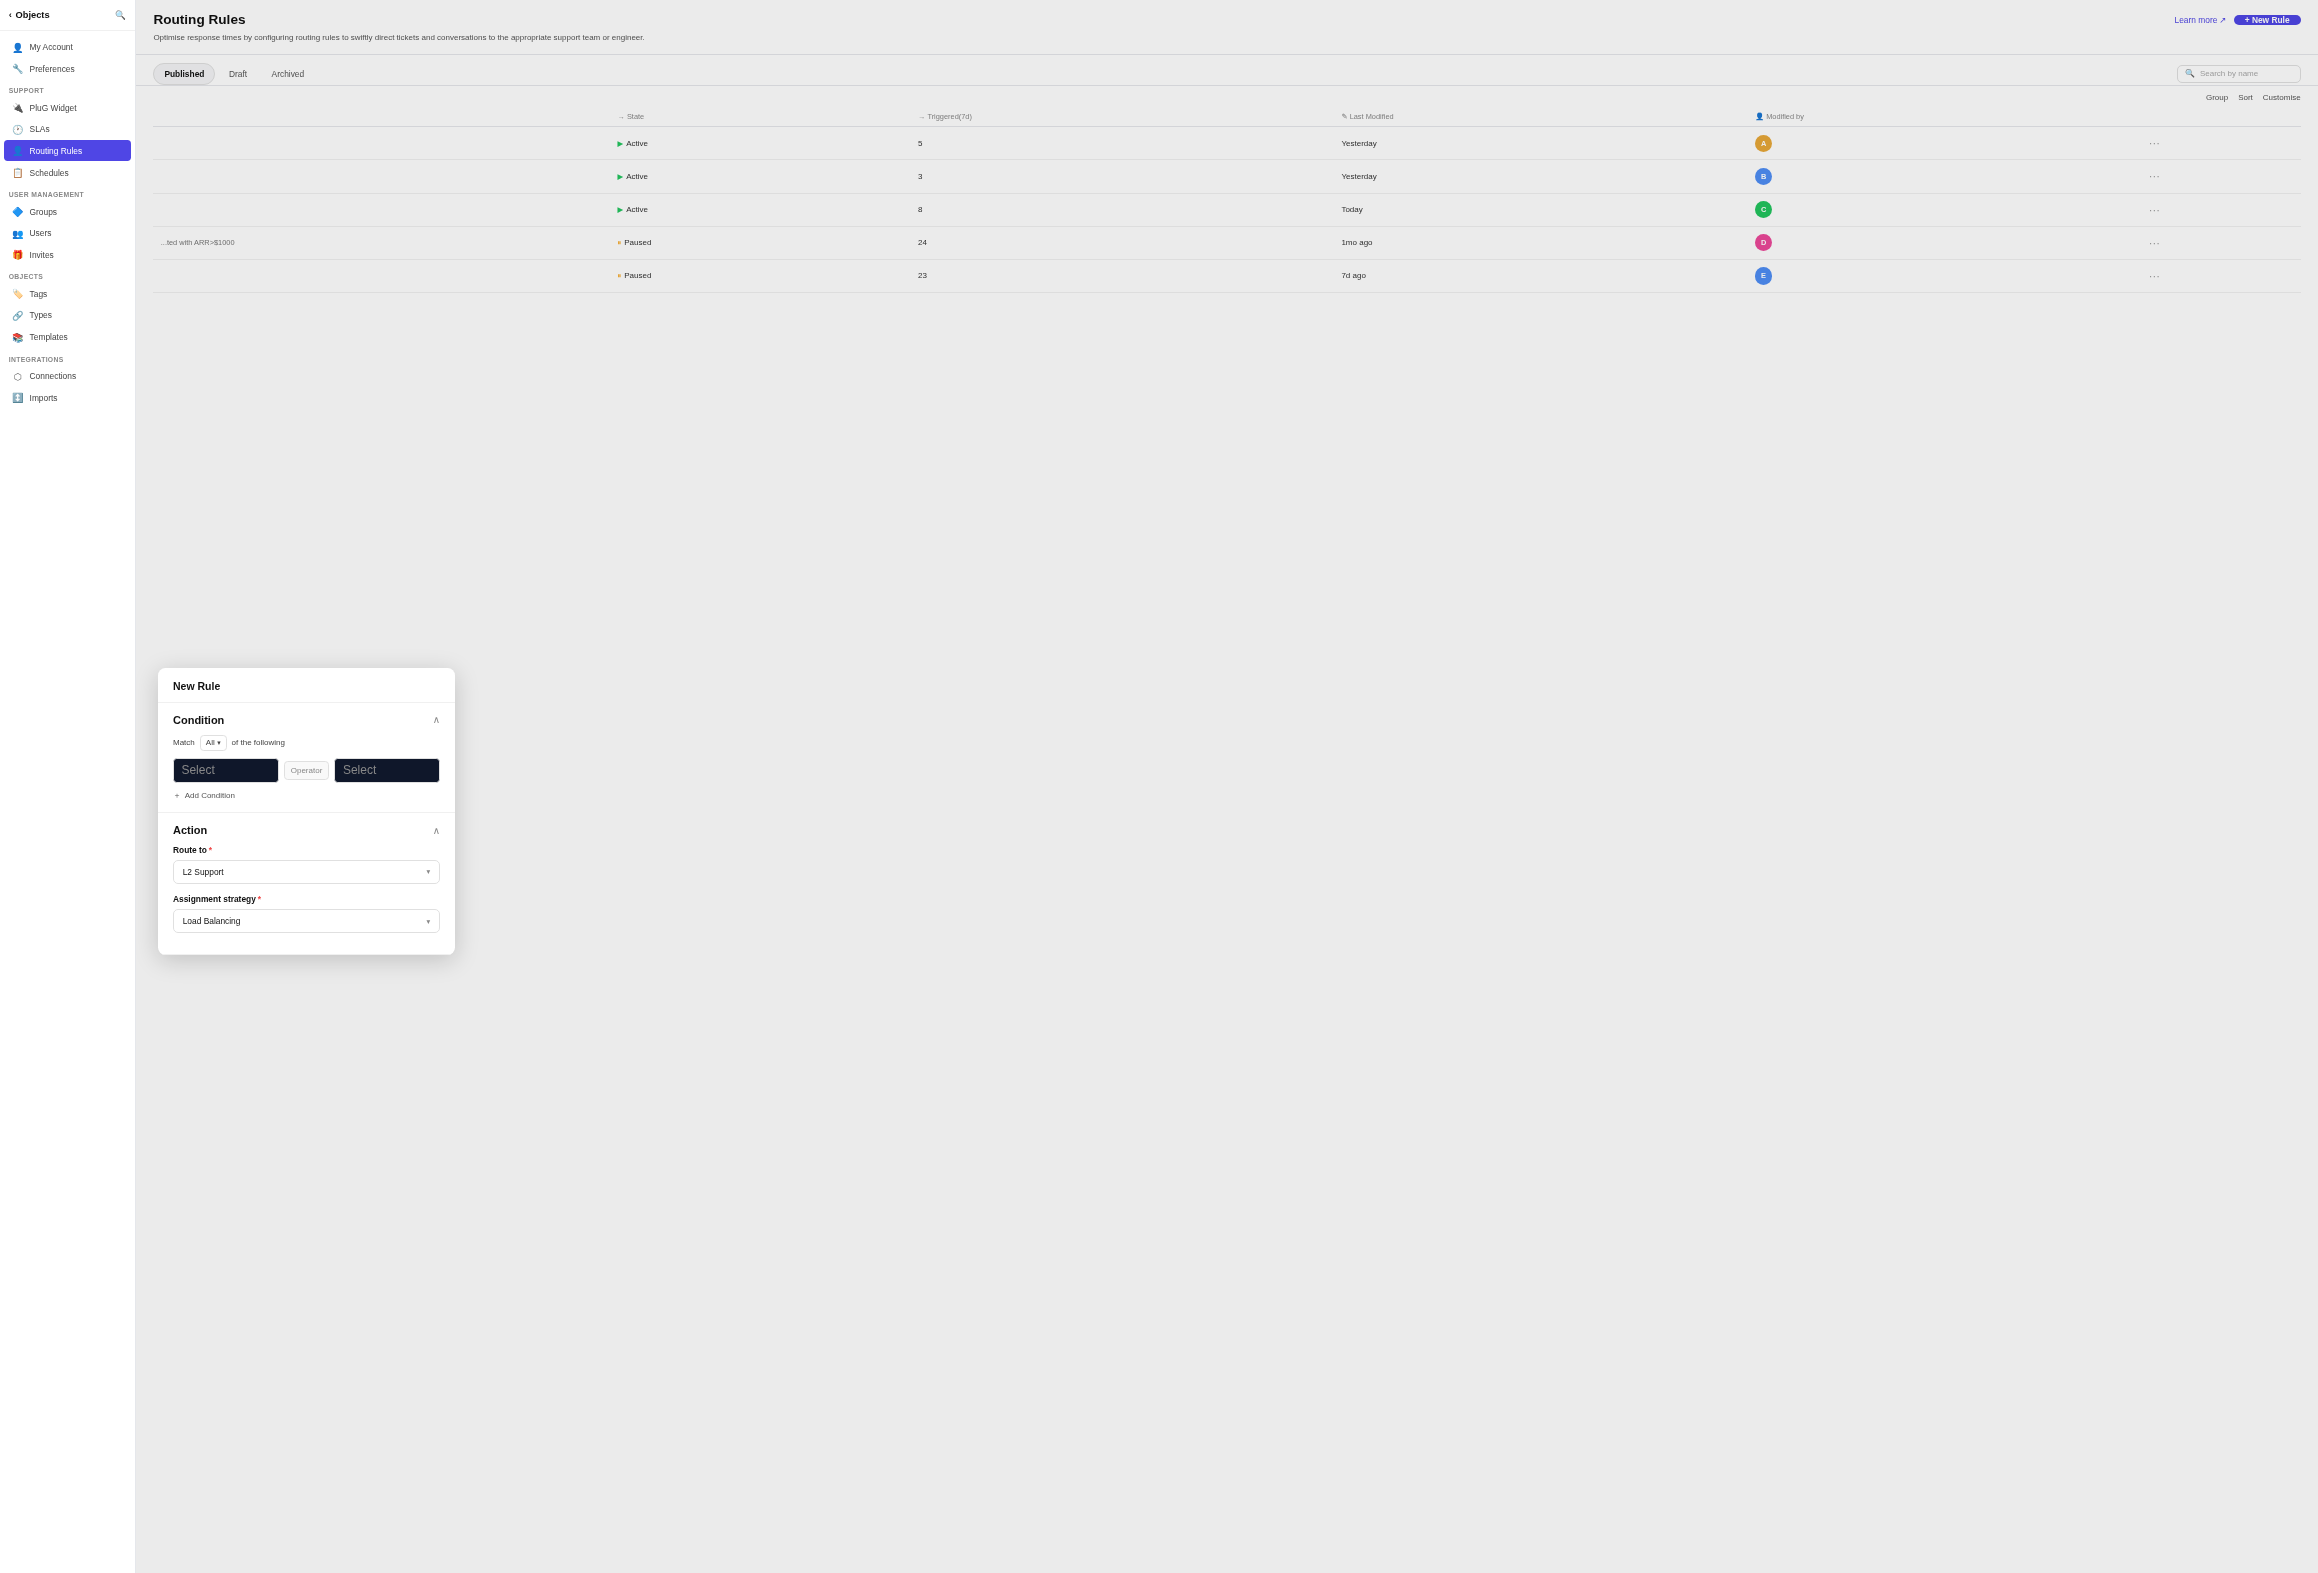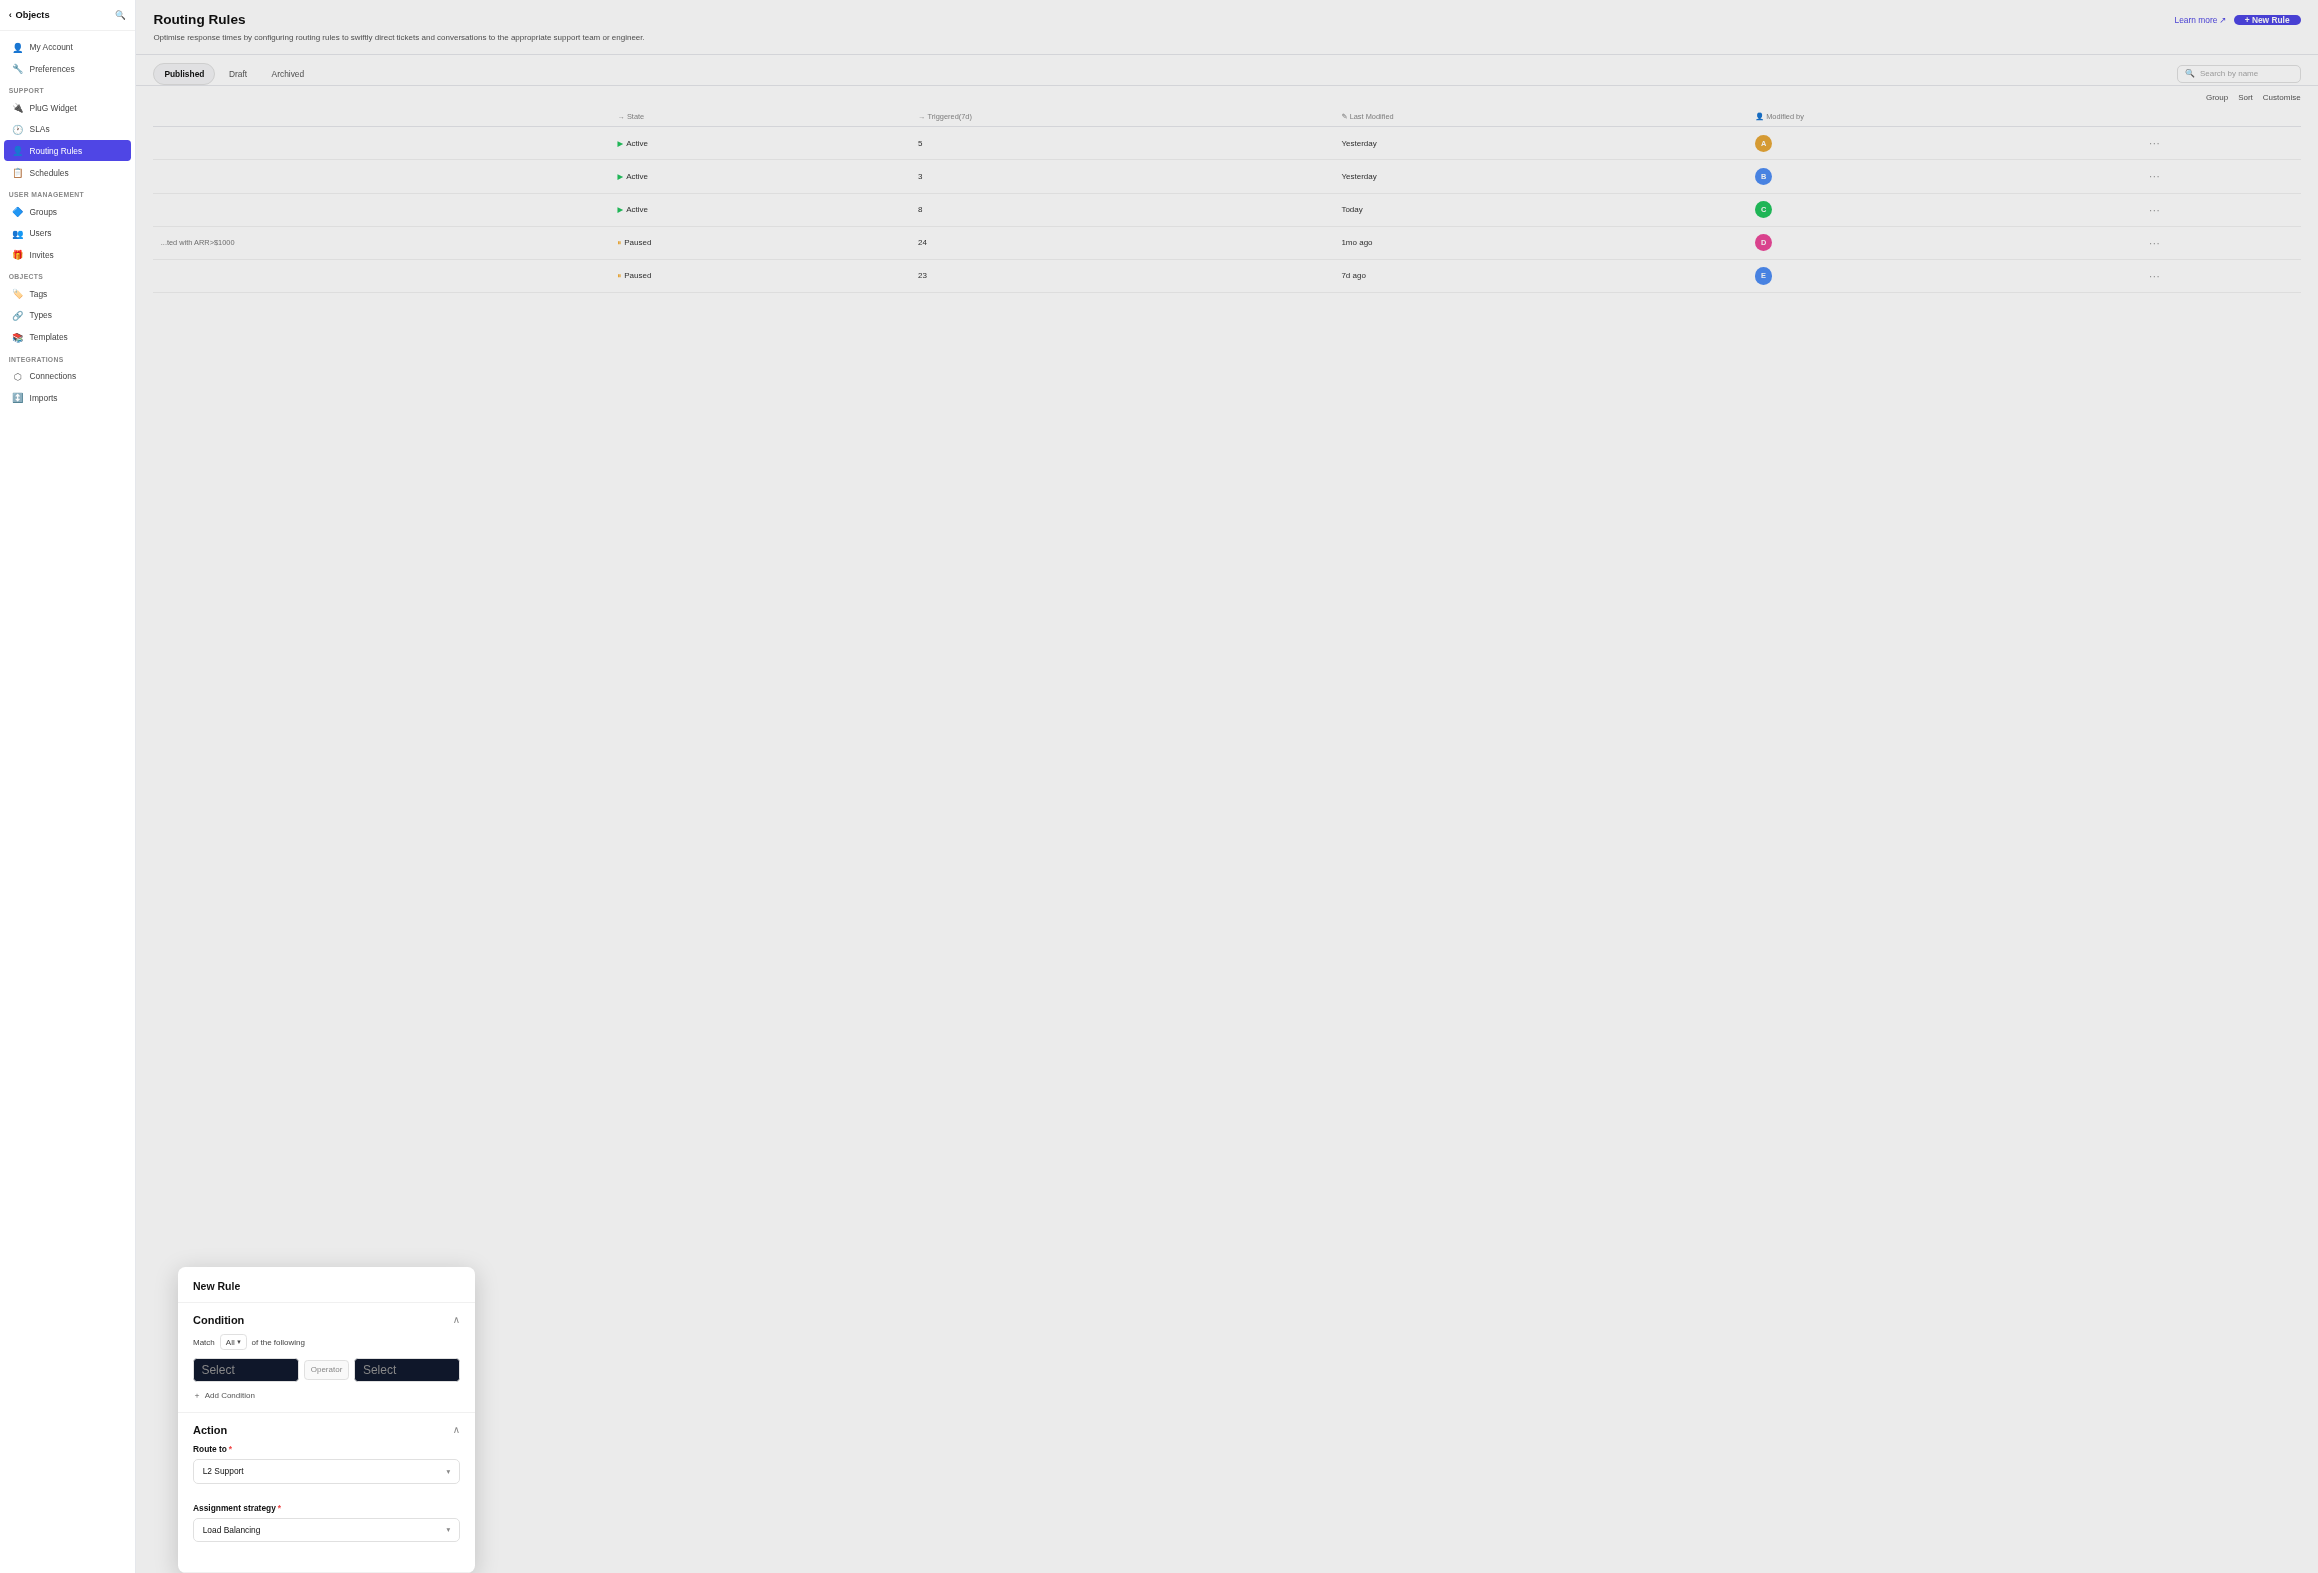--- a/index.html
+++ b/index.html
@@ -39,37 +39,37 @@
     .table-actions { display: flex; justify-content: flex-end; gap: 10px; padding: 7.4px 0 5px; font-size: 8px; color: #555; }
     .table-action-btn { cursor: pointer; color: #555; }
     table { width: 100%; border-collapse: collapse; }
     th { text-align: left; font-size: 7.4px; font-weight: 500; color: #888; padding: 5px 7.4px; border-bottom: 0.6px solid #e5e7eb; }
     td { padding: 7.4px 7.4px; border-bottom: 0.6px solid #f0f0f0; font-size: 8px; color: #333; }
     .state-badge { display: flex; align-items: center; gap: 3.1px; }
     .avatar-placeholder { width: 17.4px; height: 17.4px; border-radius: 50%; display: inline-flex; align-items: center; justify-content: center; font-size: 7.4px; font-weight: 600; color: #fff; }
     .row-menu { cursor: pointer; color: #999; font-size: 11px; }
 
     
-    .modal-overlay { position: absolute; top: 0; left: 0; right: 0; bottom: 0; background: rgba(0,0,0,0.08); z-index: 100; display: flex; align-items: flex-end; justify-content: flex-start; padding: 50px 0 0 42px; }
+    .modal-overlay { position: absolute; top: 0; left: 0; right: 0; bottom: 0; background: rgba(0,0,0,0.08); z-index: 100; display: flex; align-items: center; justify-content: flex-start; padding: 50px 0 0 22px; }
     .modal { background: #fff; border-radius: 7.4px; width: 297px; box-shadow: 0 5px 25px rgba(0,0,0,0.18); overflow: hidden; }
     .modal-header { padding: 12.4px 15px 10px; border-bottom: 0.6px solid #f0f0f0; }
     .modal-title { font-size: 10.5px; font-weight: 700; color: #111; }
     .modal-section { padding: 11px 15px; border-bottom: 0.6px solid #f0f0f0; }
     .modal-section-header { display: flex; align-items: center; justify-content: space-between; margin-bottom: 8.7px; }
     .modal-section-title { font-size: 11px; font-weight: 600; color: #111; }
     .collapse-btn { color: #888; cursor: pointer; font-size: 10px; }
     .match-row { display: flex; align-items: center; gap: 5px; margin-bottom: 7.4px; font-size: 8px; color: #444; }
     .match-select { border: 0.6px solid #e0e0e0; border-radius: 3.7px; padding: 2.5px 5px; font-size: 8px; display: flex; align-items: center; gap: 2.5px; cursor: pointer; background: #fff; }
     .condition-row { display: flex; align-items: center; gap: 5px; }
     .condition-select { border: 0.6px solid #e0e0e0; border-radius: 3.7px; padding: 4.3px 7.4px; font-size: 12px; color: #888; flex: 1; cursor: pointer; background: #0f172a; }
     .operator-select { border: 0.6px solid #e0e0e0; border-radius: 3.7px; padding: 4.3px 6.2px; font-size: 8px; color: #888; cursor: pointer; background: #f9f9f9; }
     .add-condition-btn { display: flex; align-items: center; gap: 3.7px; color: #555; font-size: 8px; cursor: pointer; margin-top: 7.4px; font-weight: 500; }
     .field-label { font-size: 8.4px; font-weight: 600; color: #111; margin-bottom: 5px; display: flex; align-items: center; gap: 1.9px; }
     .required-star { color: #ef4444; }
-    .dropdown-select { border: 0.6px solid #e0e0e0; border-radius: 5px; padding: 6.2px 8.7px; font-size: 8.4px; color: #111; display: flex; align-items: center; justify-content: space-between; cursor: pointer; background: #fff; margin-bottom: 19px; }
+    .dropdown-select { border: 0.6px solid #e0e0e0; border-radius: 5px; padding: 6.2px 8.7px; font-size: 8.4px; color: #111; display: flex; align-items: center; justify-content: space-between; cursor: pointer; background: #fff; margin-bottom: 10px; }
     .dropdown-arrow { color: #888; font-size: 7.4px; }
   </style>
 </head>
 <body>
 
 <div class="sidebar">
   <div class="sidebar-header">
     <div class="sidebar-back">
       <span>‹</span>
       <span>Objects</span>

